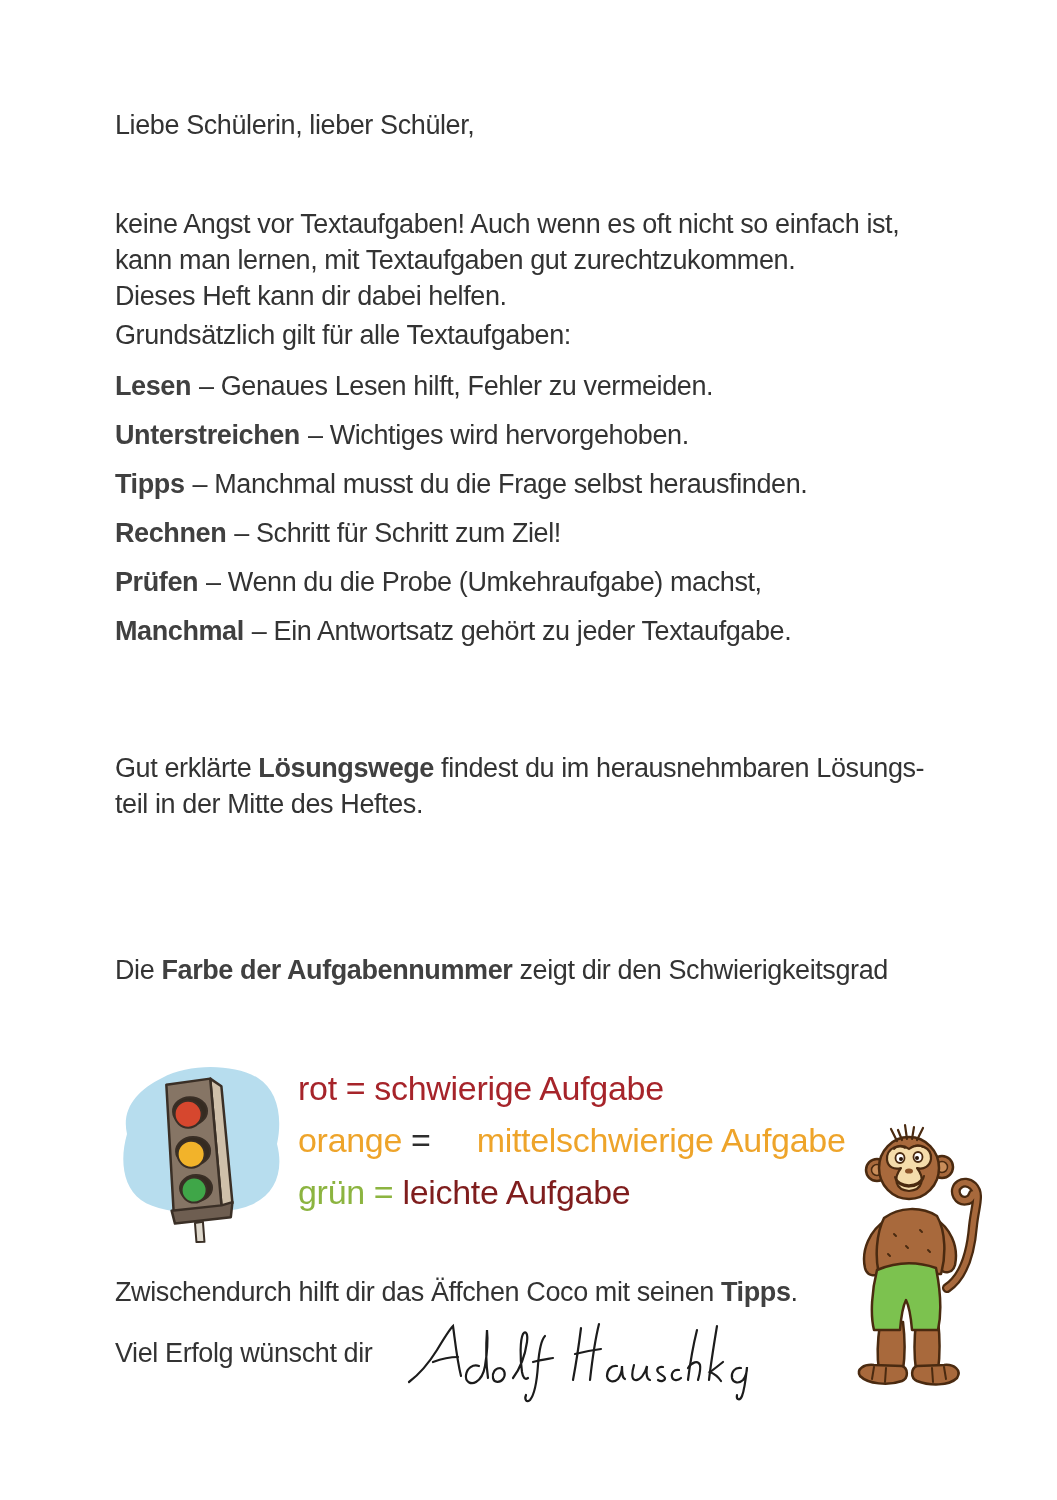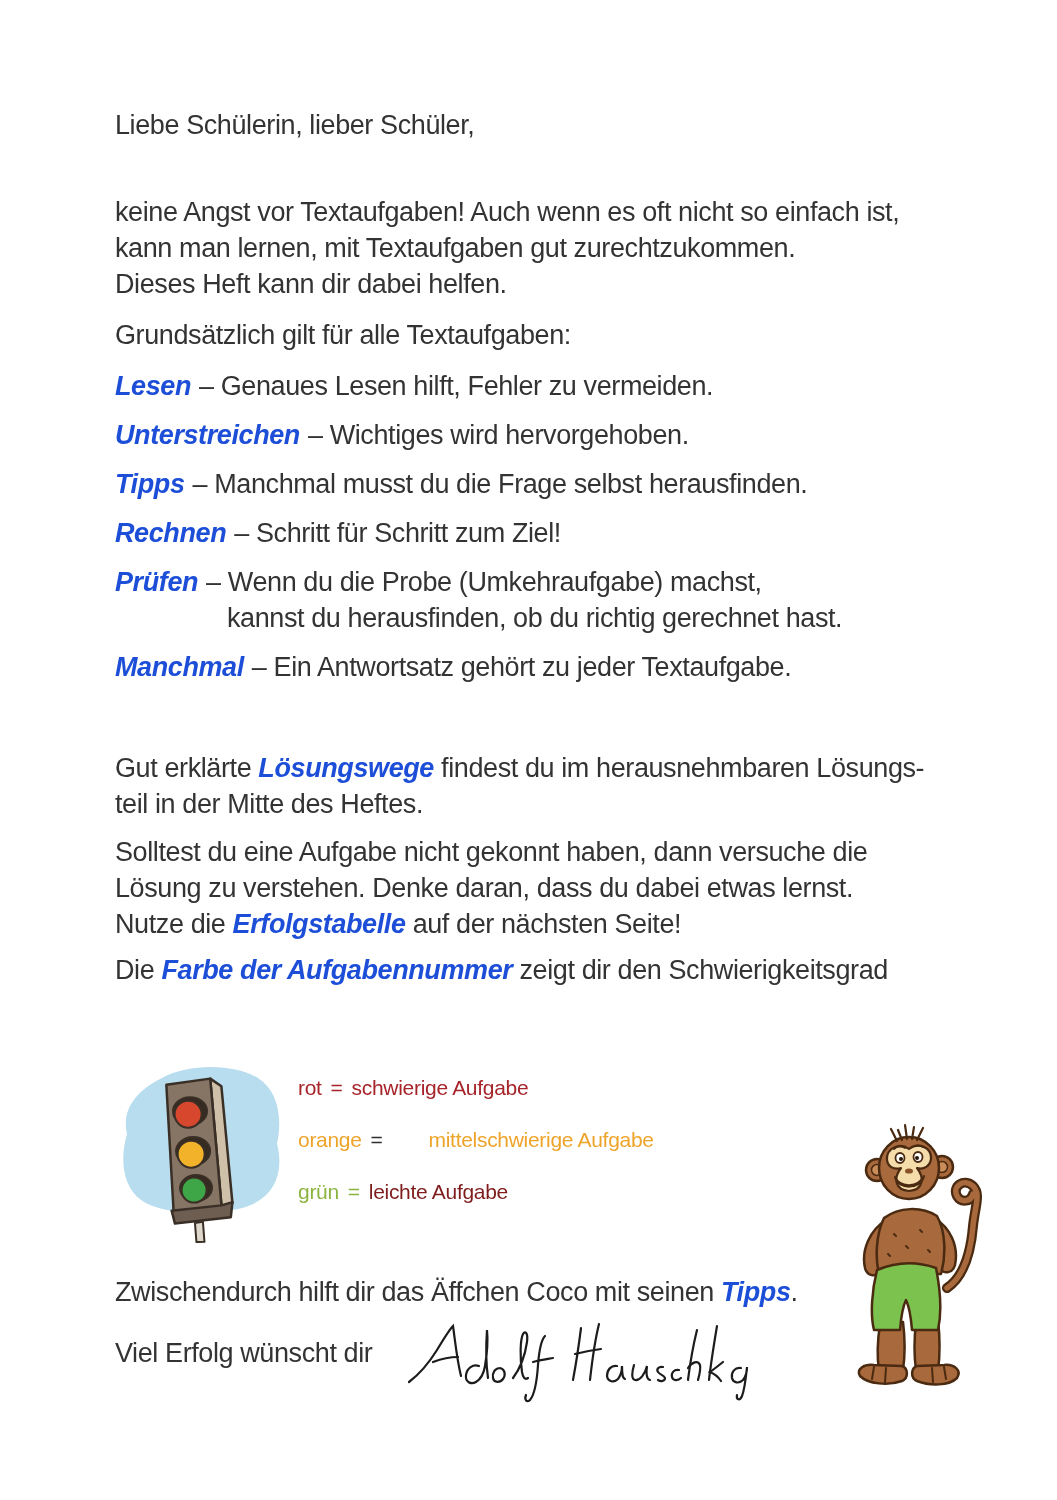--- a/index.html
+++ b/index.html
@@ -4,66 +4,60 @@
 <style>
   html,body { margin:0; padding:0; background:#ffffff; }
   .page {
     position:relative; width:1037px; height:1500px;
     background:#ffffff; overflow:hidden;
     font-family:"Liberation Sans","DejaVu Sans",sans-serif;
     color:#333333; font-size:27px; letter-spacing:-0.4px;
   }
   .abs { position:absolute; left:115px; white-space:nowrap; }
   .line { line-height:36px; white-space:nowrap; }
-  .b { font-weight:bold; color:#1d4ed8;font-style:italic; }
+  .b { font-weight:bold; color:#404040; }
   .rule-row { line-height:36px; margin-bottom:13px; white-space:nowrap; }
   .rule-rest { margin-left:8px; }
   .rule-cont { padding-left:112px; }
   .legend { position:absolute; left:298px; top:1068px; }
-  .legend-row { line-height:40px; margin-bottom:12px; font-size:21px; letter-spacing:-0.3px; white-space:nowrap; }
+  .legend-row { line-height:40px; margin-bottom:12px; font-size:34px; letter-spacing:-0.3px; white-space:nowrap; }
   .legend-row .eq { margin:0 9px; }
   .fig { position:absolute; }
 </style>
 </head>
 <body>
 
 <div class="page">
 
   <div class="abs" style="top:110px">Liebe Schülerin, lieber Schüler,</div>
 
-  <div class="abs" style="top:194px">
+  <div class="abs" style="top:206px">
     <div class="line">keine Angst vor Textaufgaben! Auch wenn es oft nicht so einfach ist,</div>
     <div class="line">kann man lernen, mit Textaufgaben gut zurechtzukommen.</div>
     <div class="line">Dieses Heft kann dir dabei helfen.</div>
   </div>
 
   <div class="abs" style="top:320px">Grundsätzlich gilt für alle Textaufgaben:</div>
 
   <div class="abs" style="top:368px">
     <div class="rule-row"><span class="b">Lesen</span><span class="rule-rest">– Genaues Lesen hilft, Fehler zu vermeiden.</span></div>
     <div class="rule-row"><span class="b">Unterstreichen</span><span class="rule-rest">– Wichtiges wird hervorgehoben.</span></div>
     <div class="rule-row"><span class="b">Tipps</span><span class="rule-rest">– Manchmal musst du die Frage selbst herausfinden.</span></div>
     <div class="rule-row"><span class="b">Rechnen</span><span class="rule-rest">– Schritt für Schritt zum Ziel!</span></div>
     <div class="rule-row">
       <div class="line"><span class="b">Prüfen</span><span class="rule-rest">– Wenn du die Probe (Umkehraufgabe) machst,</span></div>
-      <div class="line rule-cont">kannst du herausfinden, ob du richtig gerechnet hast.</div>
     </div>
     <div class="rule-row"><span class="b">Manchmal</span><span class="rule-rest">– Ein Antwortsatz gehört zu jeder Textaufgabe.</span></div>
   </div>
 
   <div class="abs" style="top:750px">
     <div class="line"><span>Gut erklärte </span><span class="b">Lösungswege</span><span> findest du im herausnehmbaren Lösungs-</span></div>
     <div class="line">teil in der Mitte des Heftes.</div>
   </div>
 
-  <div class="abs" style="top:834px">
-    <div class="line">Solltest du eine Aufgabe nicht gekonnt haben, dann versuche die</div>
-    <div class="line">Lösung zu verstehen. Denke daran, dass du dabei etwas lernst.</div>
-    <div class="line"><span>Nutze die </span><span class="b">Erfolgstabelle</span><span> auf der nächsten Seite!</span></div>
-  </div>
 
   <div class="abs" style="top:952px">
     <div class="line"><span>Die </span><span class="b">Farbe der Aufgabennummer</span><span> zeigt dir den Schwierigkeitsgrad</span></div>
   </div>
 
   <div class="fig" style="left:112px; top:1058px; width:175px; height:185px;" aria-label="Ampel">
     <svg width="175" height="185" viewBox="0 0 175 185">
       <path d="M50,20 C78,5 122,6 146,20 C165,32 171,58 165,86 C173,116 161,142 130,150 C98,158 50,157 29,142 C10,128 8,100 15,76 C9,50 26,32 50,20 Z" fill="#b7ddee" stroke="none"></path>
       <g stroke="#3a2f26" stroke-linejoin="round" stroke-linecap="round" transform="rotate(-1.5 85 90)">
         <path d="M81,165 L89,164 L90,184 L82,184 Z" fill="#ded8cc" stroke-width="2"></path>

